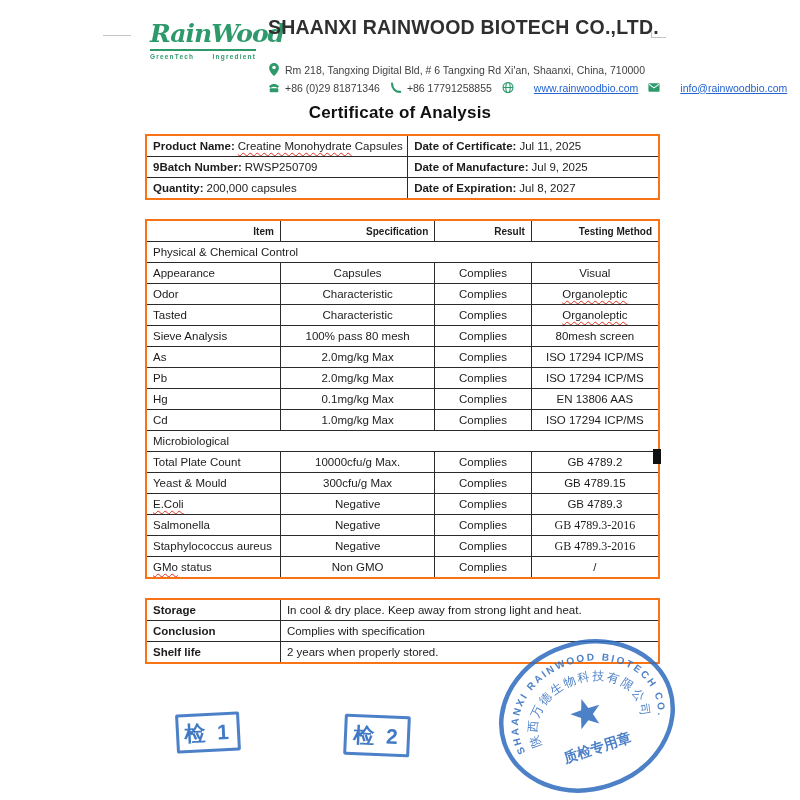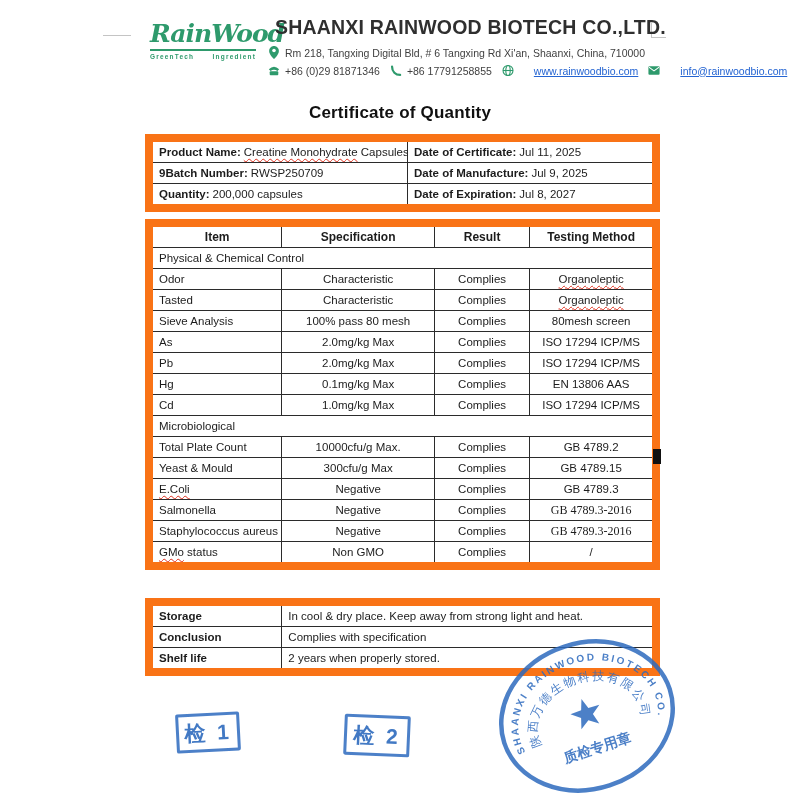--- a/index.html
+++ b/index.html
@@ -16,42 +16,42 @@
     font-family:"DejaVu Serif", serif;font-style:italic;font-weight:bold;
     font-size:25px;color:#2e9a6c;letter-spacing:-1px;line-height:1.1;white-space:nowrap;
   }
   .logo-tagline{
     margin-top:1px;border-top:2px solid #2e9a6c;padding-top:2px;width:106px;
     display:flex;justify-content:space-between;
     font-size:6.5px;font-weight:bold;color:#2e9a6c;letter-spacing:1.2px;
   }
   .hinfo{position:absolute;left:268px;top:16px;width:400px;}
   .company-name{
-    font-size:19.5px;font-weight:bold;color:#2f2f2f;white-space:nowrap;letter-spacing:.2px;margin-left:7px;
-  }
-  .hline{display:flex;align-items:center;gap:5px;font-size:10.5px;color:#3f3f3f;margin-top:7px;white-space:nowrap;}
+    font-size:19.5px;font-weight:bold;color:#2f2f2f;white-space:nowrap;letter-spacing:.2px;
+  }
+  .hline{display:flex;align-items:center;gap:5px;font-size:10.5px;color:#3f3f3f;margin-top:24px;white-space:nowrap;}
   .hline + .hline{margin-top:5px;}
   .hicon{display:inline-flex;width:12px;height:13px;flex:0 0 auto;}
   .hicon svg{width:100%;height:100%;}
   .hsep{width:8px;display:inline-block;}
   a.hlink{color:#2464d2;text-decoration:underline;margin-left:15px;}
 
   
   .crop-left{position:absolute;left:103px;top:35px;width:28px;border-top:1px solid #c4c4c4;}
   .crop-right{position:absolute;left:651px;top:23px;width:14px;height:14px;border-left:1px solid #c4c4c4;border-bottom:1px solid #c4c4c4;}
 
   
   .coa-title{position:absolute;left:0;top:103px;width:100%;text-align:center;
     font-size:17px;font-weight:bold;color:#101010;letter-spacing:.2px;}
 
   
   table{border-collapse:collapse;table-layout:fixed;font-size:11.5px;color:#1c1c1c;}
-  table.doc{position:absolute;left:145px;width:515px;border:8px solid #f97316;}
+  table.doc{position:absolute;left:145px;width:515px;border:2px solid #f97316;}
   td,th{border:1px solid #2b2b2b;padding:0 6px;height:20px;vertical-align:middle;overflow:hidden;white-space:nowrap;}
-  th{font-weight:bold;text-align:center;font-size:12px;}
+  th{font-weight:bold;text-align:right;font-size:10px;}
   .t1{top:134px;}
   .t2{top:219px;}
   .t3{top:598px;}
   .lbl{font-weight:bold;margin-right:3px;}
   .c-item{text-align:left;}
   .c-spec,.c-result,.c-method{text-align:center;}
   .section-row td{font-weight:normal;text-align:left;}
   .wavy{
     text-decoration-line:underline;
     text-decoration-style:wavy;
@@ -129,21 +129,21 @@
       <span class="hicon">
         <svg viewBox="0 0 14 11">
             <rect x="0.5" y="0.5" width="13" height="10" rx="1.2" fill="#2e9a6c"></rect>
             <path d="M1 1.5 L7 6 L13 1.5" fill="none" stroke="#fff" stroke-width="1.2"></path>
           </svg>
       </span>
       <a class="hlink" href="#">info@rainwoodbio.com</a>
     </div>
   </div>
 
-  <div class="coa-title">Certificate of Quantity</div>
+  <div class="coa-title">Certificate of Analysis</div>
 
   <table class="doc t1">
     <colgroup>
         <col style="width:51%">
         <col style="width:49%">
       </colgroup>
     <tbody id="t1-body">
         <tr>
     <td><span class="lbl">Product Name:</span><span class="wavy">Creatine Monohydrate</span><span> Capsules</span></td>
     <td><span class="lbl">Date of Certificate:</span><span>Jul 11, 2025</span></td>
@@ -170,20 +170,26 @@
       <tr>
         <th>Item</th>
         <th>Specification</th>
         <th>Result</th>
         <th>Testing Method</th>
       </tr>
     </thead>
     <tbody id="t2-body">
         <tr class="section-row">
     <td colspan="4"><span>Physical &amp; Chemical Control</span></td>
+  </tr>
+        <tr>
+    <td class="c-item"><span class="wavy"></span><span>Appearance</span></td>
+    <td class="c-spec"><span>Capsules</span></td>
+    <td class="c-result"><span>Complies</span></td>
+    <td class="c-method"><span>Visual</span></td>
   </tr>
         <tr>
     <td class="c-item"><span class="wavy"></span><span>Odor</span></td>
     <td class="c-spec"><span>Characteristic</span></td>
     <td class="c-result"><span>Complies</span></td>
     <td class="c-method"><span class="wavy">Organoleptic</span></td>
   </tr>
         <tr>
     <td class="c-item"><span class="wavy"></span><span>Tasted</span></td>
     <td class="c-spec"><span>Characteristic</span></td>

